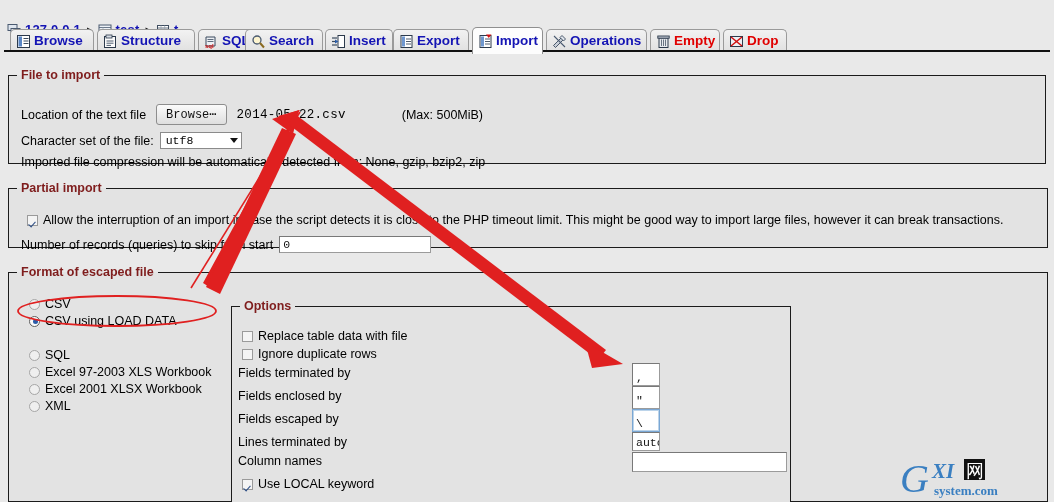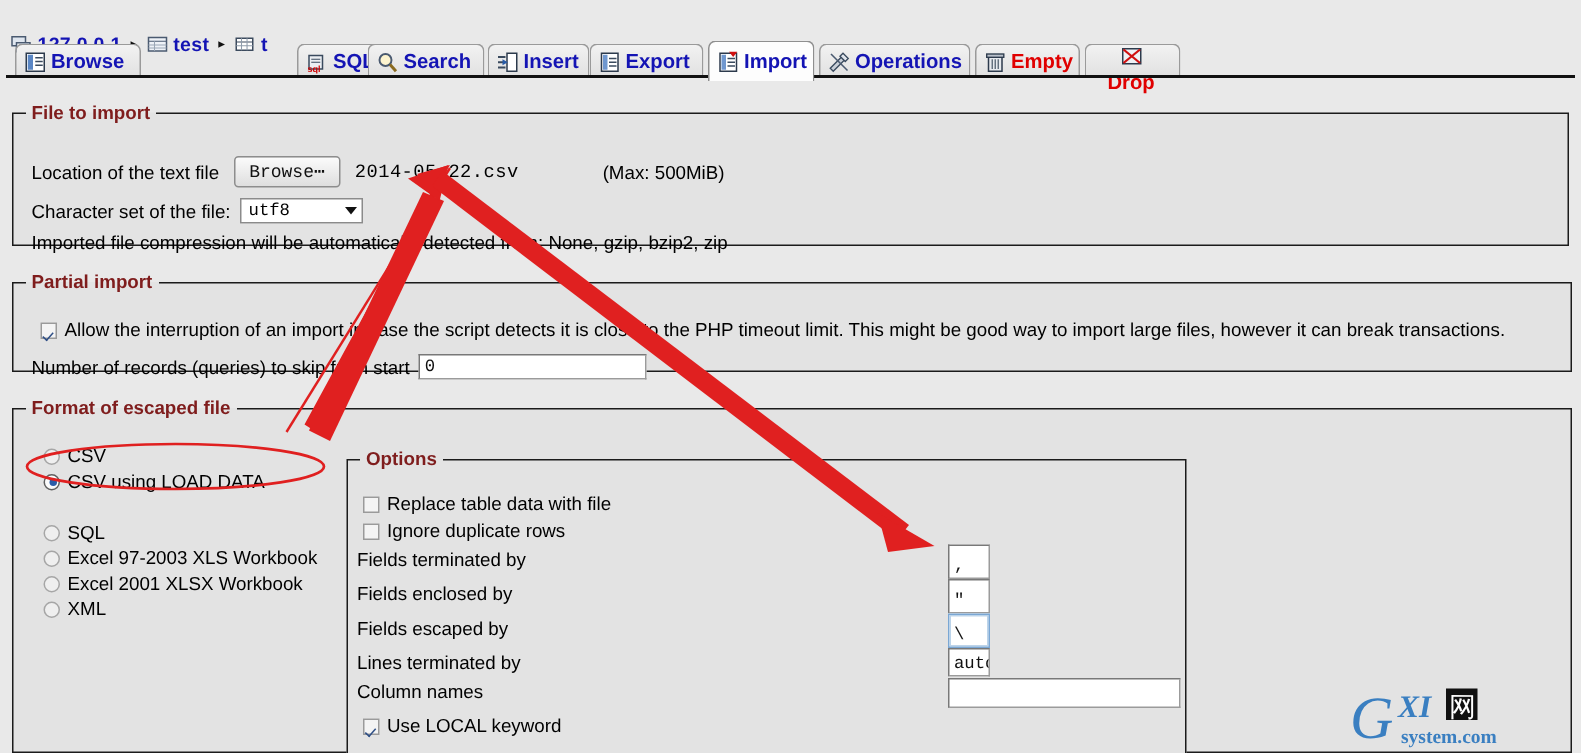--- a/index.html
+++ b/index.html
@@ -145,20 +145,32 @@
         <rect x="1.5" y="1.5" width="12" height="12" fill="#fff" stroke="#2c3a4c" stroke-width="1"></rect>
         <rect x="2.5" y="2.5" width="3.5" height="10" fill="#5a86c4"></rect>
         <line x1="7.5" y1="4.5" x2="12.5" y2="4.5" stroke="#3a4a5e" stroke-width="1"></line>
         <line x1="7.5" y1="7" x2="12.5" y2="7" stroke="#3a4a5e" stroke-width="1"></line>
         <line x1="7.5" y1="9.5" x2="12.5" y2="9.5" stroke="#3a4a5e" stroke-width="1"></line>
       </svg>
     </span>
     <span class="tlabel">Browse</span>
   </div>
 
+  <div class="tab" style="left:97px;width:98px;">
+    <span class="ticon">
+      <svg width="15" height="15" viewBox="0 0 15 15">
+        <rect x="1.5" y="2.5" width="11" height="11" fill="#fbfbfb" stroke="#2c3a4c" stroke-width="1"></rect>
+        <rect x="3" y="1" width="6" height="3" fill="#d8dde4" stroke="#2c3a4c" stroke-width=".8"></rect>
+        <line x1="3.5" y1="7" x2="10.5" y2="7" stroke="#3a4a5e" stroke-width=".9"></line>
+        <line x1="3.5" y1="9.2" x2="10.5" y2="9.2" stroke="#3a4a5e" stroke-width=".9"></line>
+        <line x1="3.5" y1="11.4" x2="8" y2="11.4" stroke="#3a4a5e" stroke-width=".9"></line>
+      </svg>
+    </span>
+    <span class="tlabel">Structure</span>
+  </div>
 
   <div class="tab" style="left:198px;width:62px;">
     <span class="ticon">
       <svg width="15" height="15" viewBox="0 0 15 15">
         <path d="M2 3 L11 3 L11 12 L2 12 Z" fill="#eceff3" stroke="#3a4a5e" stroke-width="1"></path>
         <text x="1" y="14" font-family="Liberation Sans" font-size="6" fill="#d00000" font-weight="bold">sql</text>
         <line x1="3.5" y1="5.5" x2="9.5" y2="5.5" stroke="#3a4a5e" stroke-width=".8"></line>
         <line x1="3.5" y1="7.5" x2="9.5" y2="7.5" stroke="#3a4a5e" stroke-width=".8"></line>
       </svg>
     </span>
@@ -232,21 +244,21 @@
         <rect x="3" y="4" width="9" height="9.5" fill="#e7eaee" stroke="#2c3a4c" stroke-width="1"></rect>
         <rect x="1.8" y="2" width="11.4" height="2.2" fill="#b9c0ca" stroke="#2c3a4c" stroke-width=".9"></rect>
         <line x1="5.5" y1="5.5" x2="5.5" y2="12" stroke="#5a6675" stroke-width=".9"></line>
         <line x1="7.5" y1="5.5" x2="7.5" y2="12" stroke="#5a6675" stroke-width=".9"></line>
         <line x1="9.5" y1="5.5" x2="9.5" y2="12" stroke="#5a6675" stroke-width=".9"></line>
       </svg>
     </span>
     <span class="tlabel">Empty</span>
   </div>
 
-  <div class="tab danger" style="left:723px;width:64px;flex-direction:column;">
+  <div class="tab danger" style="left:723px;width:64px;">
     <span class="ticon">
       <svg width="15" height="15" viewBox="0 0 15 15">
         <rect x="1.5" y="2.5" width="12" height="10" fill="#eef1f5" stroke="#2c3a4c" stroke-width="1"></rect>
         <line x1="2" y1="3" x2="13" y2="12" stroke="#d01010" stroke-width="1.5"></line>
         <line x1="13" y1="3" x2="2" y2="12" stroke="#d01010" stroke-width="1.5"></line>
       </svg>
     </span>
     <span class="tlabel">Drop</span>
   </div>
 </div>

